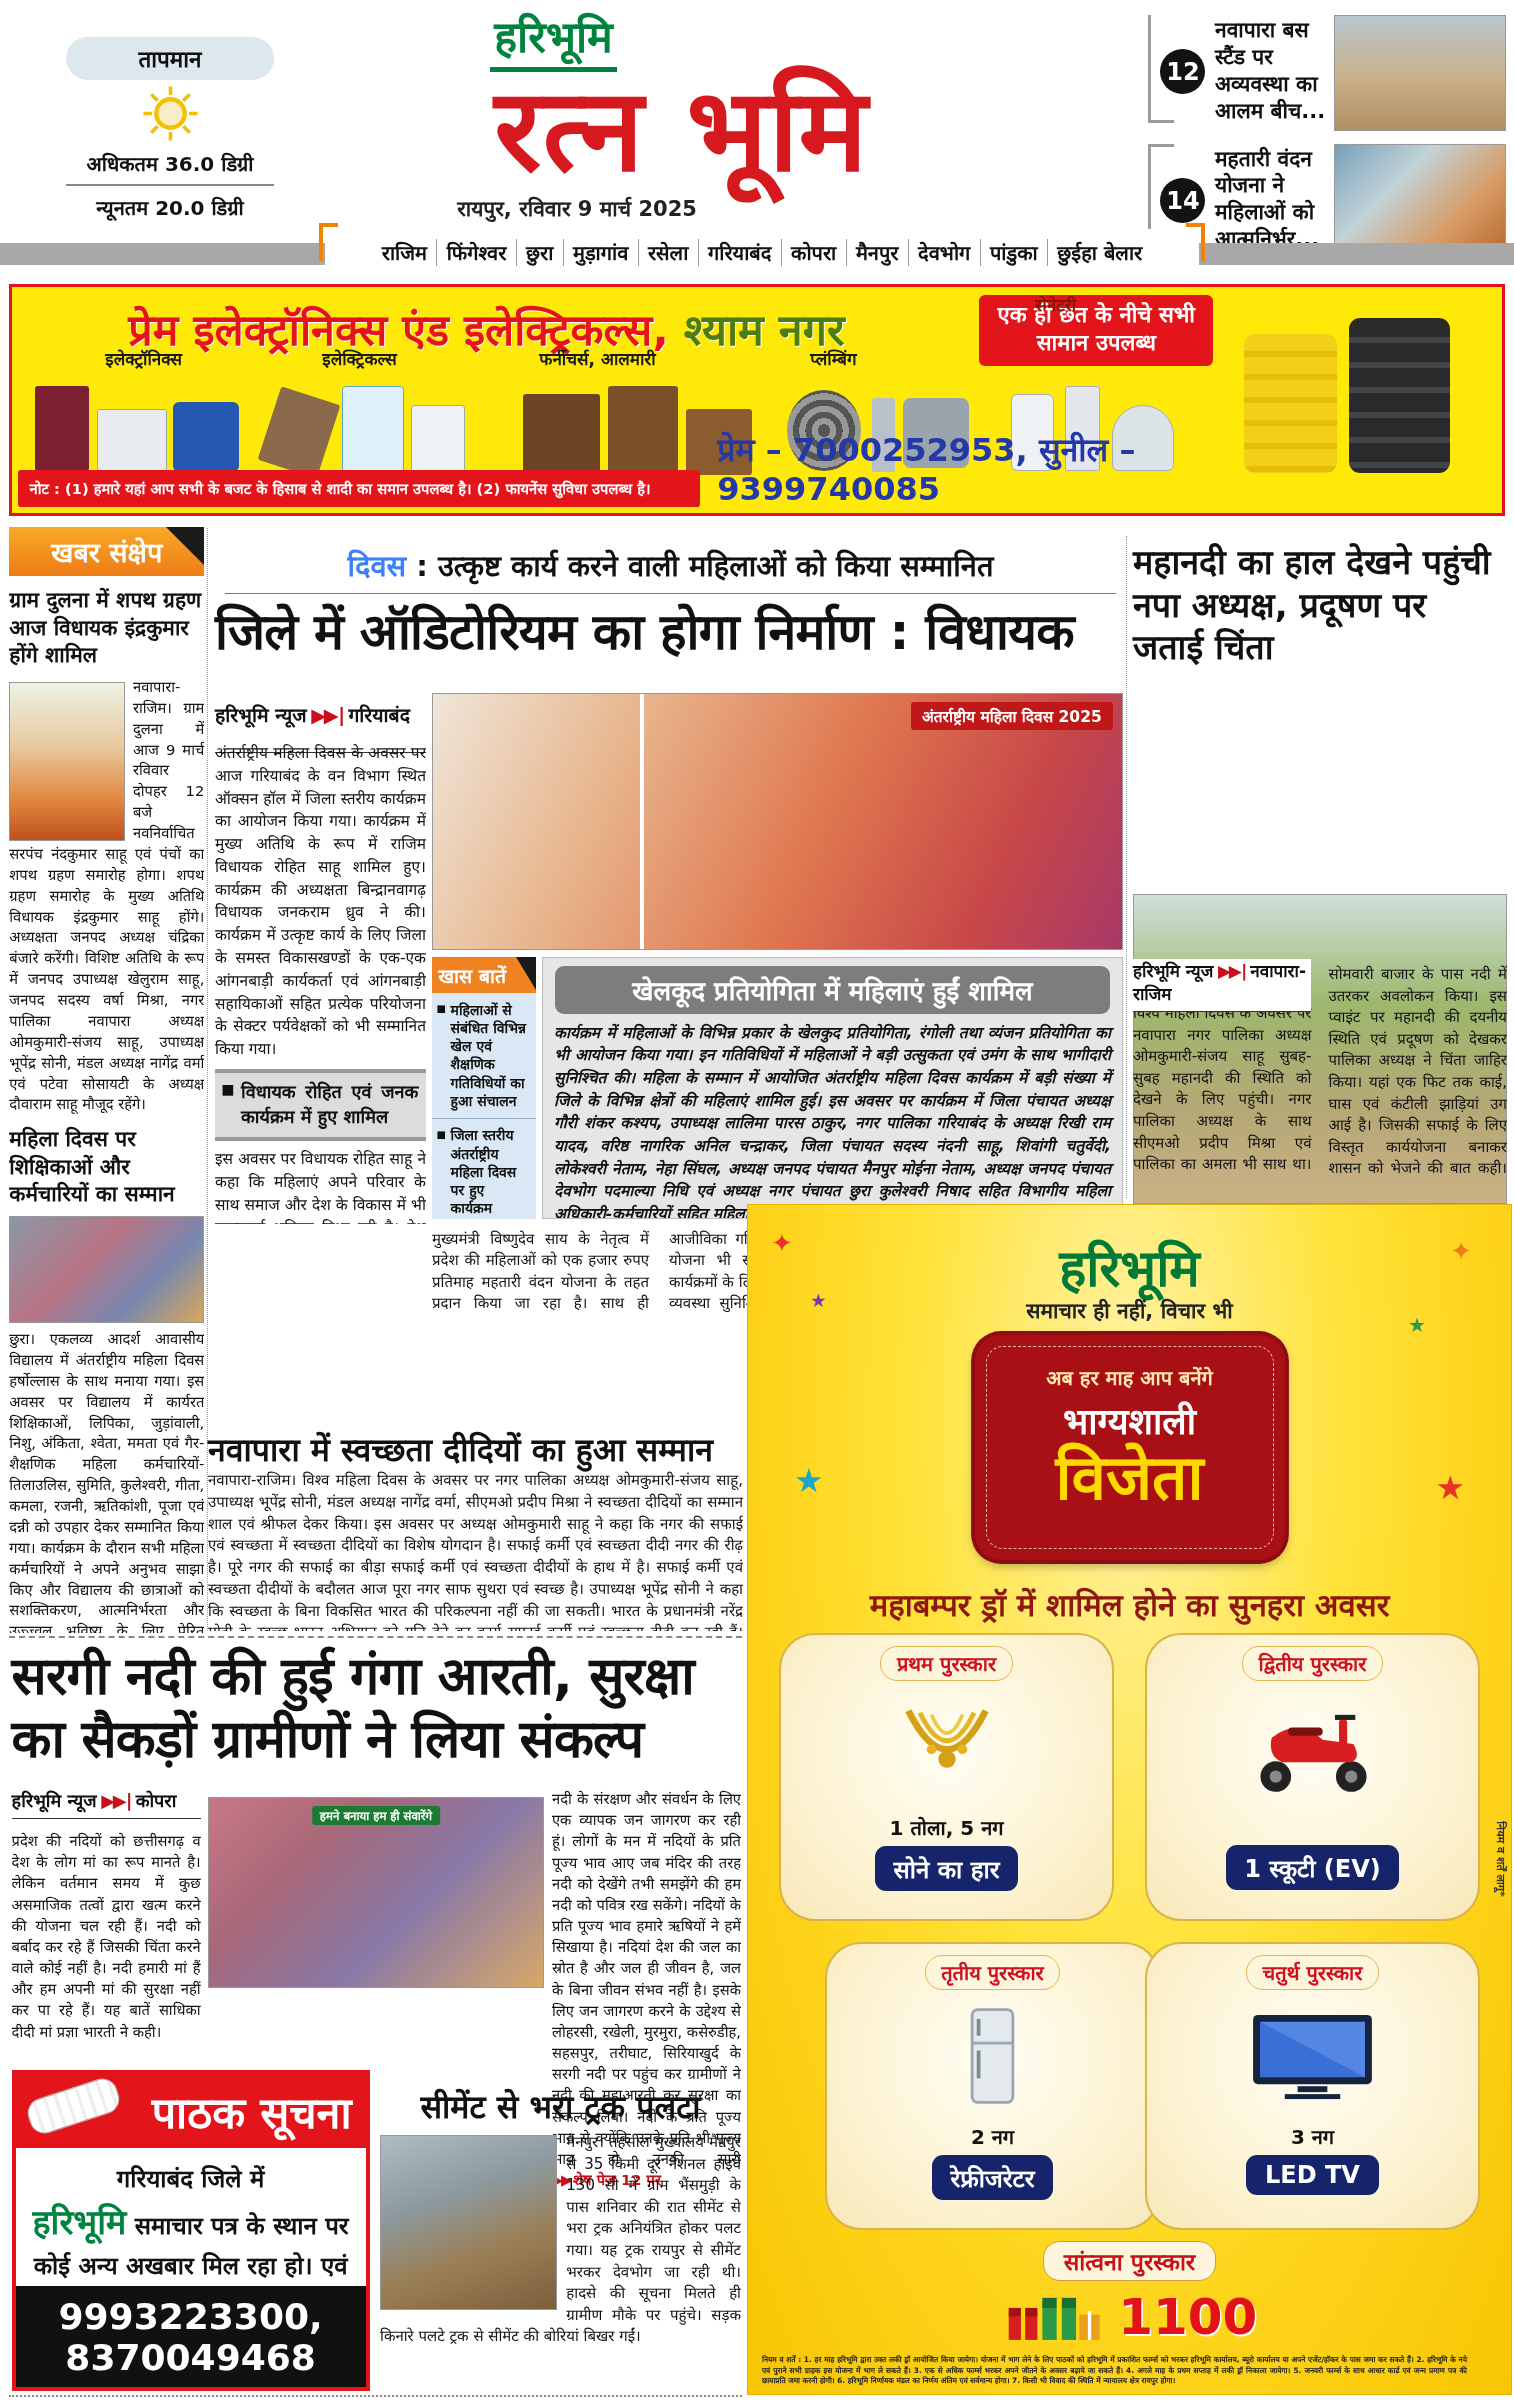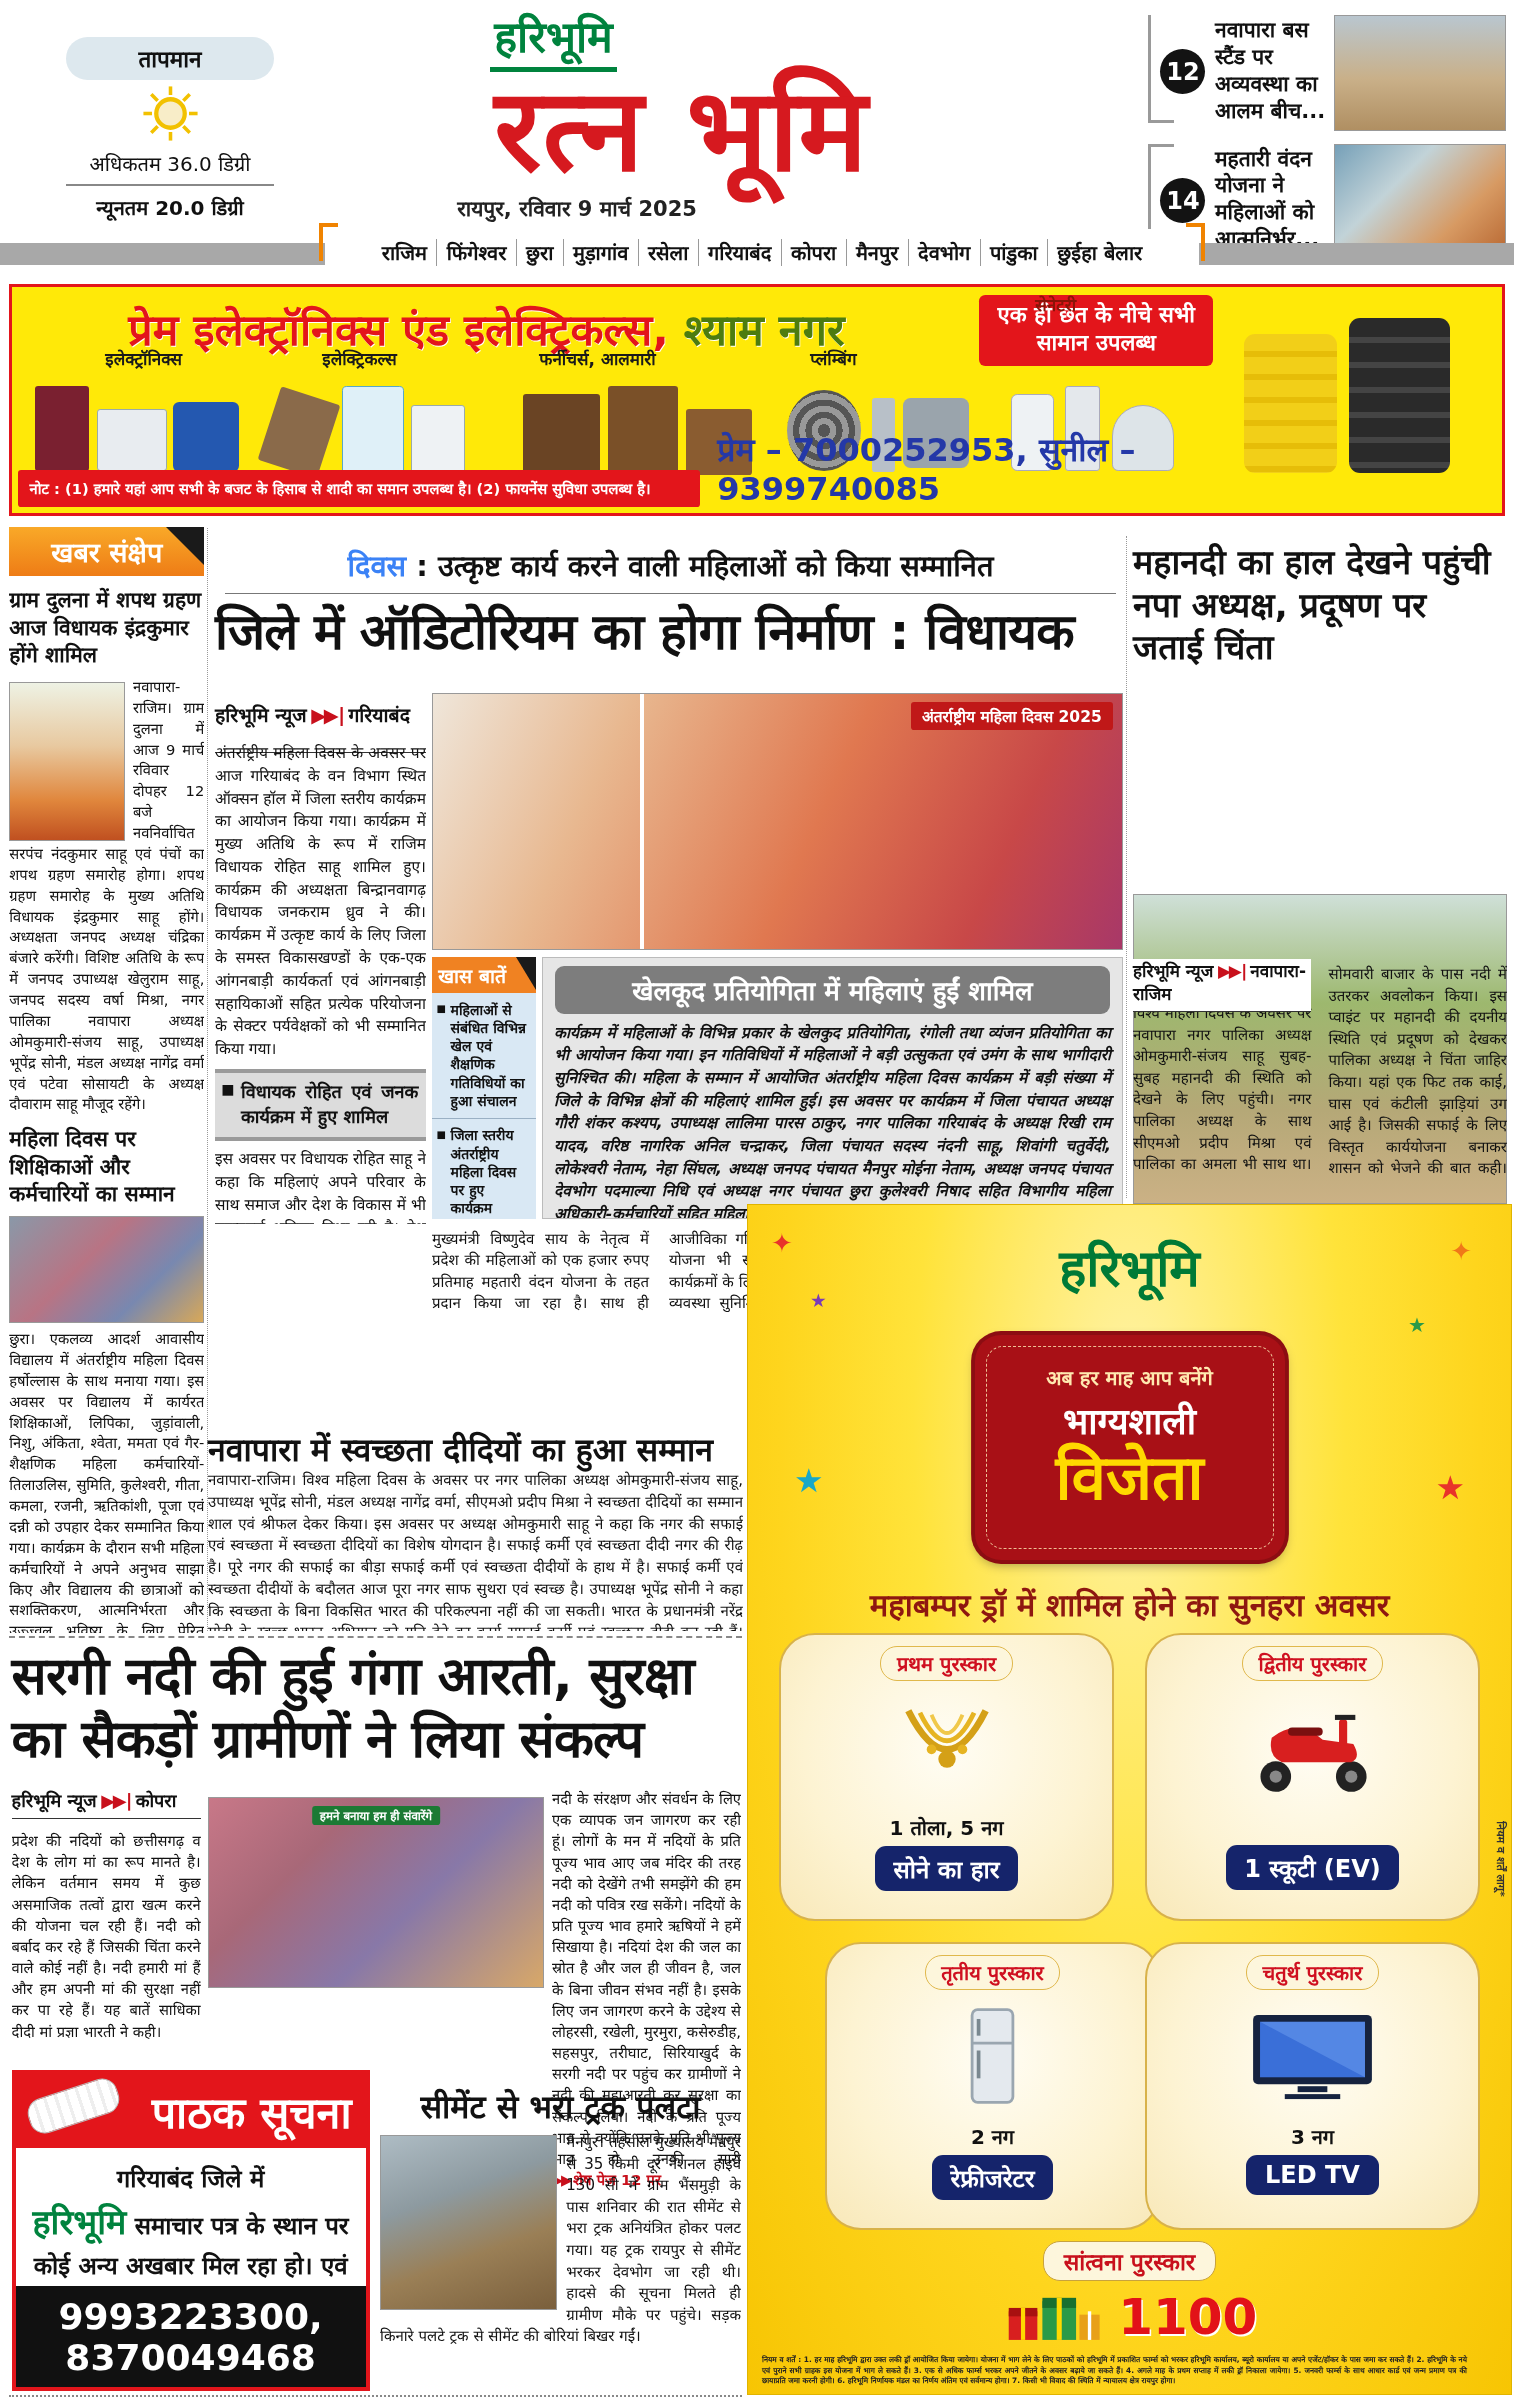--- a/index.html
+++ b/index.html
@@ -9,21 +9,21 @@
   .photo { position:relative; overflow:hidden; border:0.8px solid #999; }
   .jtext { text-align:justify; overflow:hidden; }
   .jump { color:#c8101c; font-weight:800; white-space:nowrap; }
   .jump::before { content:"▶▶"; letter-spacing:-2.3px; margin-right:3.1px; }
   .arrows { color:#c8101c; font-weight:900; letter-spacing:-2.3px; padding:0 4.6px; }
 
   
   .weather { left:66px; top:37px; width:208px; text-align:center; }
   .weather-pill { background:#dde8ee; border-radius:23px; font-size:22.5px; font-weight:800; padding:6.2px 0; }
   .weather-sun { margin:4.6px auto; width:57px; height:57px; }
-  .weather-max { font-size:20px; font-weight:400; padding:3.1px 0 7.7px; border-bottom:2.3px solid #888; }
+  .weather-max { font-size:20px; font-weight:700; padding:3.1px 0 7.7px; border-bottom:2.3px solid #888; }
   .weather-min { font-size:20px; font-weight:800; padding:7.7px 0 0; }
   .logo-wrap { left:387px; top:6.2px; width:589px; text-align:center; }
   .logo-top { display:inline-block; font-size:43px; font-weight:900; color:#00833e; border-bottom:5.4px solid #00833e; padding:0 4.6px 1.5px; margin-left:-256px; }
   .logo-main { font-size:115px; line-height:1.02; font-weight:900; color:#d6191f; letter-spacing:1.5px; }
   .dateline { margin-top:4.6px; font-size:21px; font-weight:800; color:#222; margin-left:-209px; }
   .teaser { left:1148px; width:360px; height:122px; }
   .t1 { top:12.4px; } .t2 { top:141px; }
   .tbracket { position:absolute; left:0; top:3.1px; width:26px; height:108px; border-left:3.1px solid #9a9a9a; border-bottom:3.1px solid #9a9a9a; }
   .tcircle { position:absolute; left:12.4px; top:37px; width:45px; height:45px; border-radius:50%; background:#131313; color:#fff; font-size:24px; font-weight:900; display:flex; align-items:center; justify-content:center; }
   .ttext { position:absolute; left:67px; top:4.6px; width:115px; font-size:21px; line-height:1.28; font-weight:800; }
@@ -337,20 +337,21 @@
 
   <div class="abs ad">
     <span class="star" style="left:23px;top:23px;color:#e8332a;">✦</span>
     <span class="star" style="left:62px;top:85px;color:#7a3ab8;font-size:18.6px;">★</span>
     <span class="star" style="right:39px;top:31px;color:#f07818;">✦</span>
     <span class="star" style="right:85px;top:108px;color:#2a9a48;font-size:20px;">★</span>
     <span class="star" style="left:46px;top:256px;color:#18a8c8;font-size:33px;">★</span>
     <span class="star" style="right:46px;top:263px;color:#e8332a;font-size:33px;">★</span>
 
     <div class="ad-brand">हरिभूमि</div>
+    <div class="ad-tagline">समाचार ही नहीं, विचार भी</div>
 
     <div class="ad-badge">
       <div class="ab1">अब हर माह आप बनेंगे</div>
       <div class="ab2">भाग्यशाली</div>
       <div class="ab3">विजेता</div>
     </div>
     <div class="ad-sub">महाबम्पर ड्रॉ में शामिल होने का सुनहरा अवसर</div>
 
     <div class="card c-tl">
       <div class="card-rank">प्रथम पुरस्कार</div>

